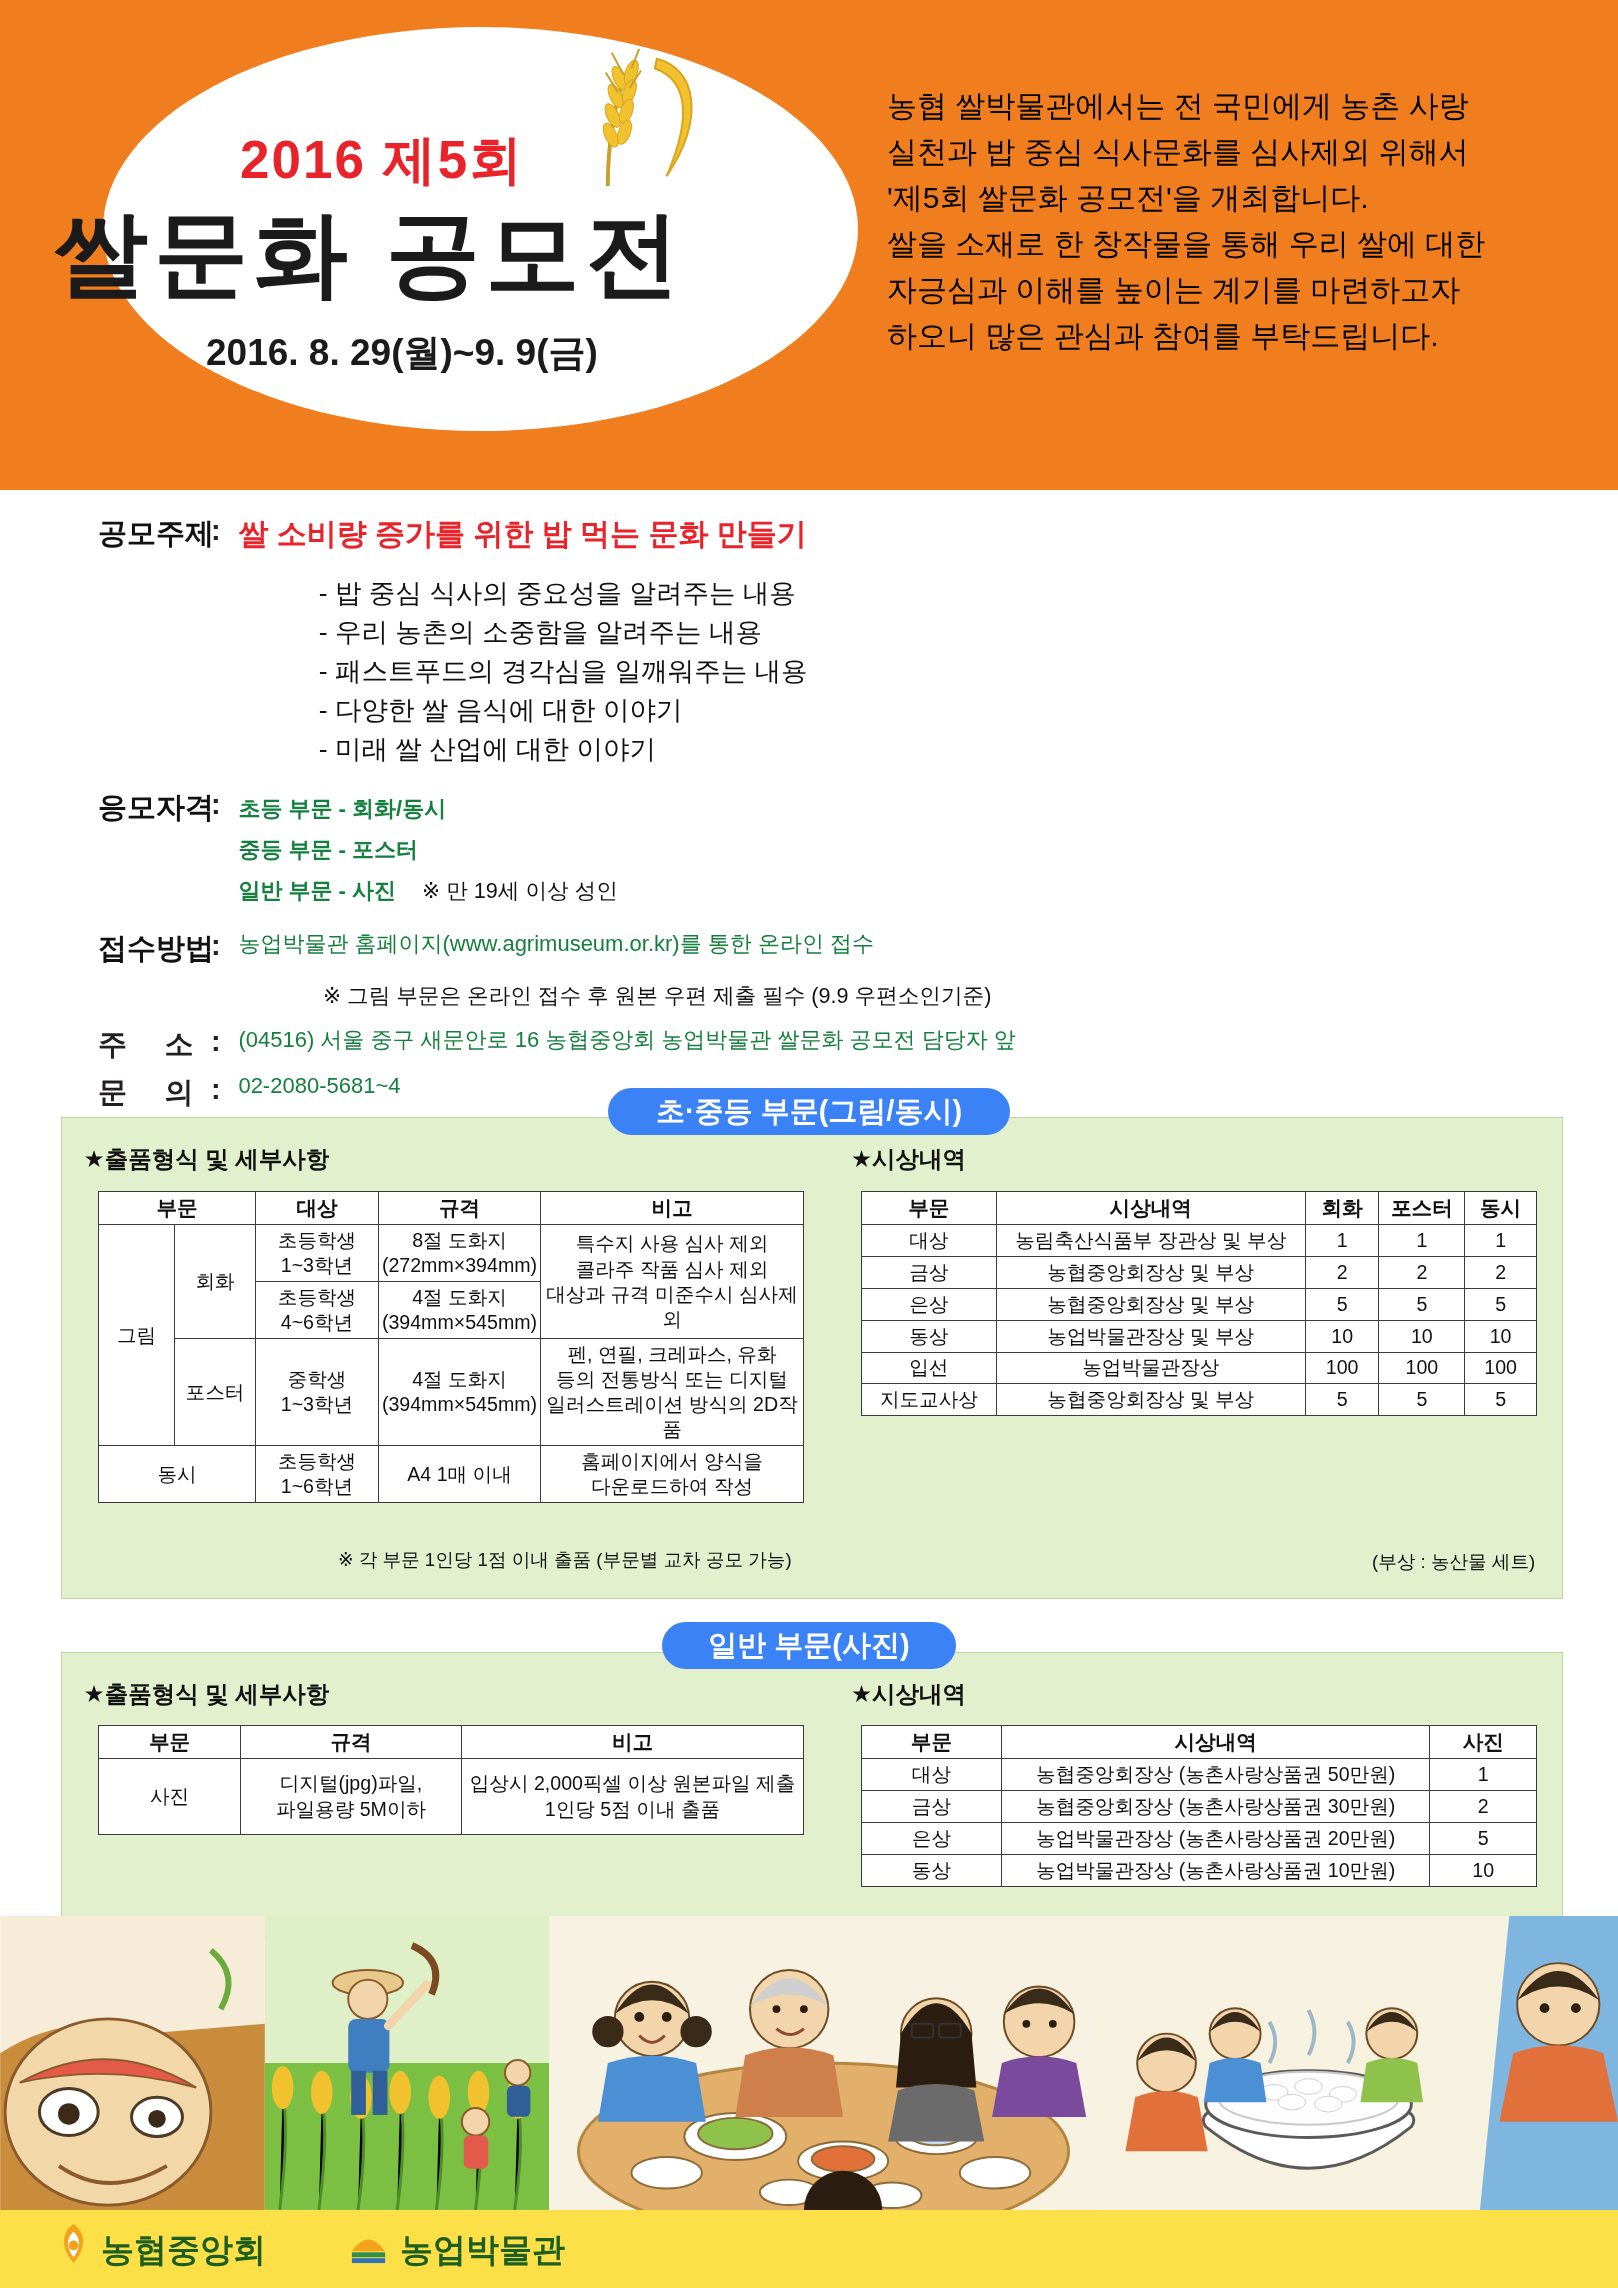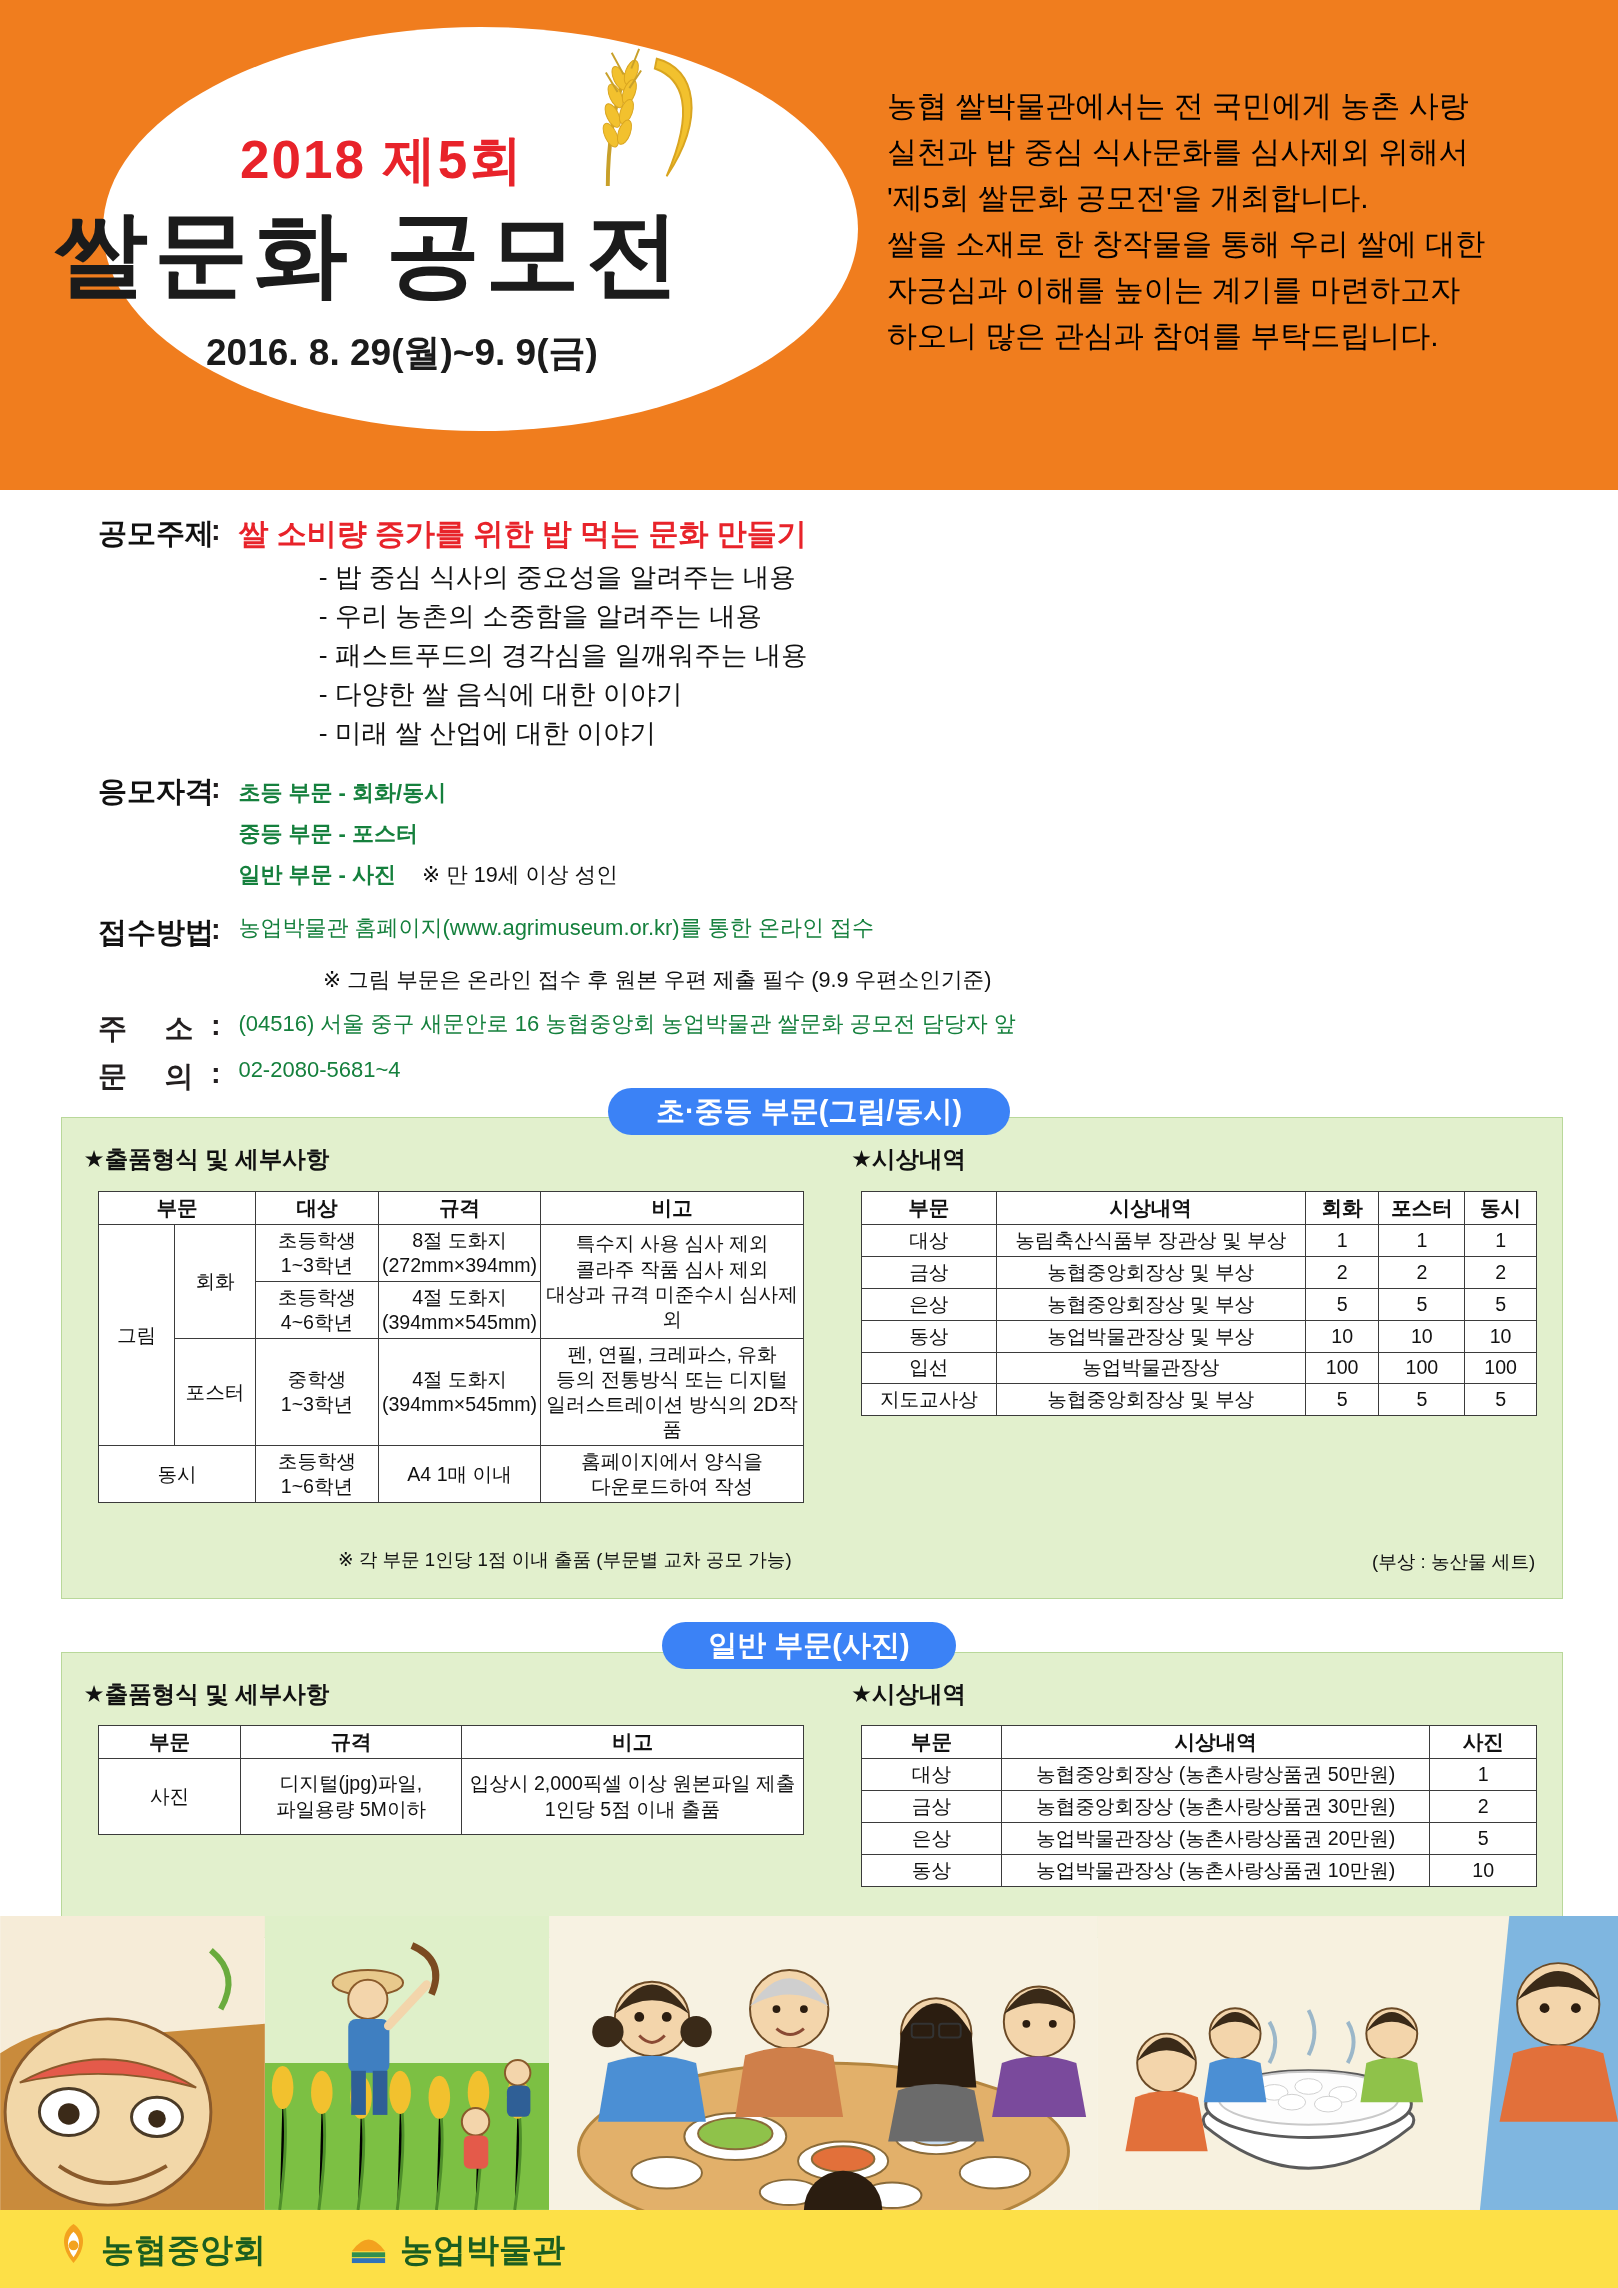--- a/index.html
+++ b/index.html
@@ -240,42 +240,42 @@
     </g>
     <g stroke="#c8a02a" stroke-width="2">
       <line x1="76" y1="36" x2="64" y2="14"></line>
         <line x1="84" y1="30" x2="92" y2="10"></line>
       <line x1="70" y1="54" x2="58" y2="34"></line>
         <line x1="82" y1="50" x2="94" y2="32"></line>
     </g>
     <path d="M110 20 C150 30 160 80 120 140 C150 70 136 40 108 30 Z" fill="#f2c12e" stroke="#d9a520" stroke-width="2"></path>
   </svg>
 
-  <div class="title-year">2018 제5회</div>
+  <div class="title-year">2016 제5회</div>
   <div class="title-main">쌀문화 공모전</div>
   <div class="title-date">2016. 8. 29(월)~9. 9(금)</div>
 
   <div class="header-text">
     <div>농협 쌀박물관에서는 전 국민에게 농촌 사랑</div>
     <div>실천과 밥 중심 식사문화를 심사제외 위해서</div>
     <div>'제5회 쌀문화 공모전'을 개최합니다.</div>
     <div>쌀을 소재로 한 창작물을 통해 우리 쌀에 대한</div>
     <div>자긍심과 이해를 높이는 계기를 마련하고자</div>
     <div>하오니 많은 관심과 참여를 부탁드립니다.</div>
   </div>
 </div>
 
 <div class="info">
 
   <div class="row" style="margin-top:23.5px;">
     <div class="lbl">공모주제</div>
     <div class="colon">:</div>
     <div class="val val-red">쌀 소비량 증가를 위한 밥 먹는 문화 만들기</div>
   </div>
-  <div style="margin-left:309px; margin-top:3px;">
+  <div style="margin-left:309px; margin-top:19px;">
     <div class="sub">- 밥 중심 식사의 중요성을 알려주는 내용</div>
     <div class="sub">- 우리 농촌의 소중함을 알려주는 내용</div>
     <div class="sub">- 패스트푸드의 경각심을 일깨워주는 내용</div>
     <div class="sub">- 다양한 쌀 음식에 대한 이야기</div>
     <div class="sub">- 미래 쌀 산업에 대한 이야기</div>
   </div>
 
   <div class="row" style="margin-top:19.6px;">
     <div class="lbl">응모자격</div>
     <div class="colon">:</div>

